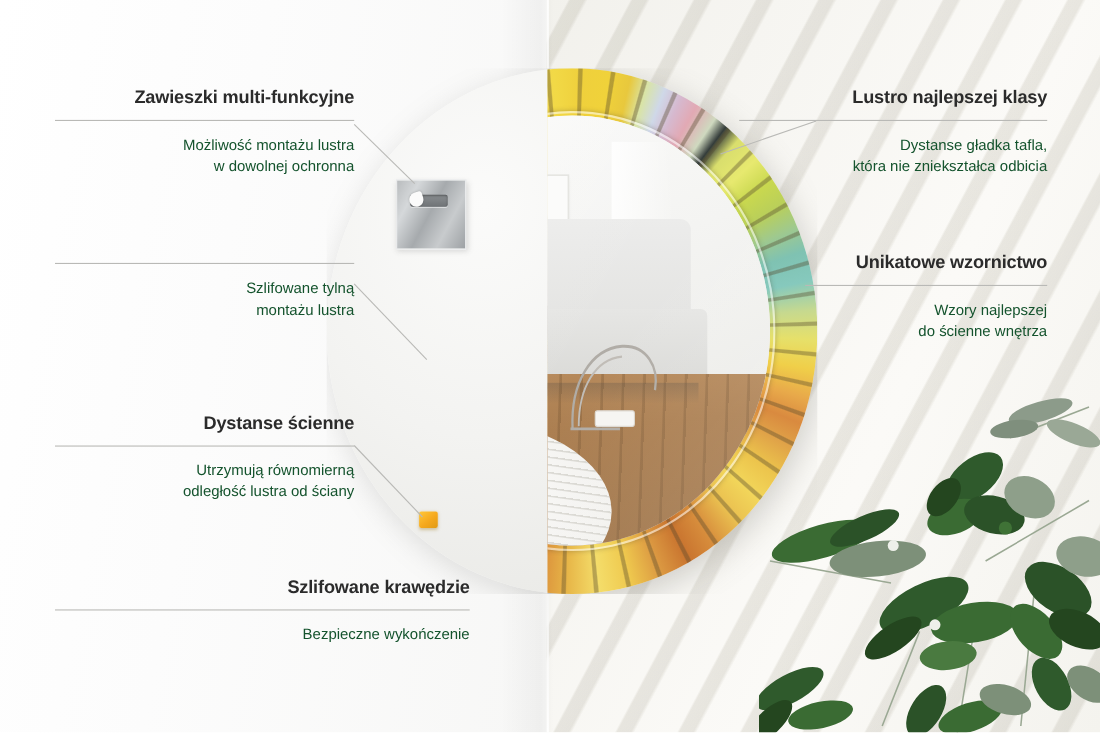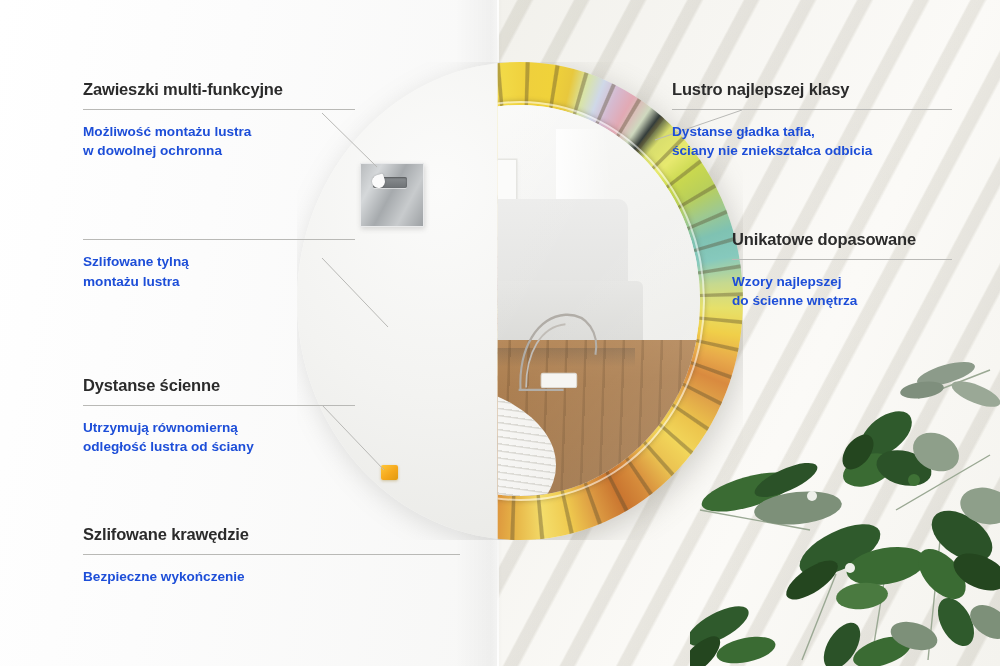--- a/index.html
+++ b/index.html
@@ -193,24 +193,24 @@
   
   .callout { position:absolute; }
   .callout h3 {
     font-size:16.5px; font-weight:bold; color:#2b2b2b;
     letter-spacing:-.15px; white-space:nowrap; line-height:1.2;
   }
   .callout .rule {
     height:1px; background:#b9b9b6; margin-top:9px; margin-bottom:12px;
   }
   .callout p {
-    font-size:13.6px; color:#1d4ed8; line-height:1.44; font-weight:700;
-  }
-  .left-block { text-align:left;margin-left:33px; }
-  .right-block { text-align:left; }
+    font-size:13.6px; color:#14532d; line-height:1.44; font-weight:400;
+  }
+  .left-block { text-align:right; }
+  .right-block { text-align:right; }
 
   .c1 { left:50px; top:80px;  width:272px; }
   .c2 { left:50px; top:230px; width:272px; }
   .c3 { left:50px; top:376px; width:272px; }
   .c4 { left:50px; top:525px; width:377px; }
   .c5 { right:48px; top:80px;  width:280px; }
   .c6 { right:48px; top:230px; width:220px; }
 
   
   .foliage { position:absolute; left:690px; top:360px; width:312px; height:308px; }
@@ -319,26 +319,26 @@
     <h3>Szlifowane krawędzie</h3>
     <div class="rule"></div>
     <p>Bezpieczne wykończenie</p>
   </div>
 
   <div class="callout right-block c5">
     <h3>Lustro najlepszej klasy</h3>
     <div class="rule"></div>
     <p>
       <span>Dystanse gładka tafla,</span><br>
-      <span>ściany nie zniekształca odbicia</span>
+      <span>która nie zniekształca odbicia</span>
     </p>
   </div>
 
   <div class="callout right-block c6">
-    <h3>Unikatowe dopasowane</h3>
+    <h3>Unikatowe wzornictwo</h3>
     <div class="rule"></div>
     <p>
       <span>Wzory najlepszej</span><br>
       <span>do ścienne wnętrza</span>
     </p>
   </div>
 
   <div class="foliage">
     <svg viewBox="0 0 312 308" preserveAspectRatio="none">
       <g stroke="#9aa893" stroke-width="1.4" fill="none">

